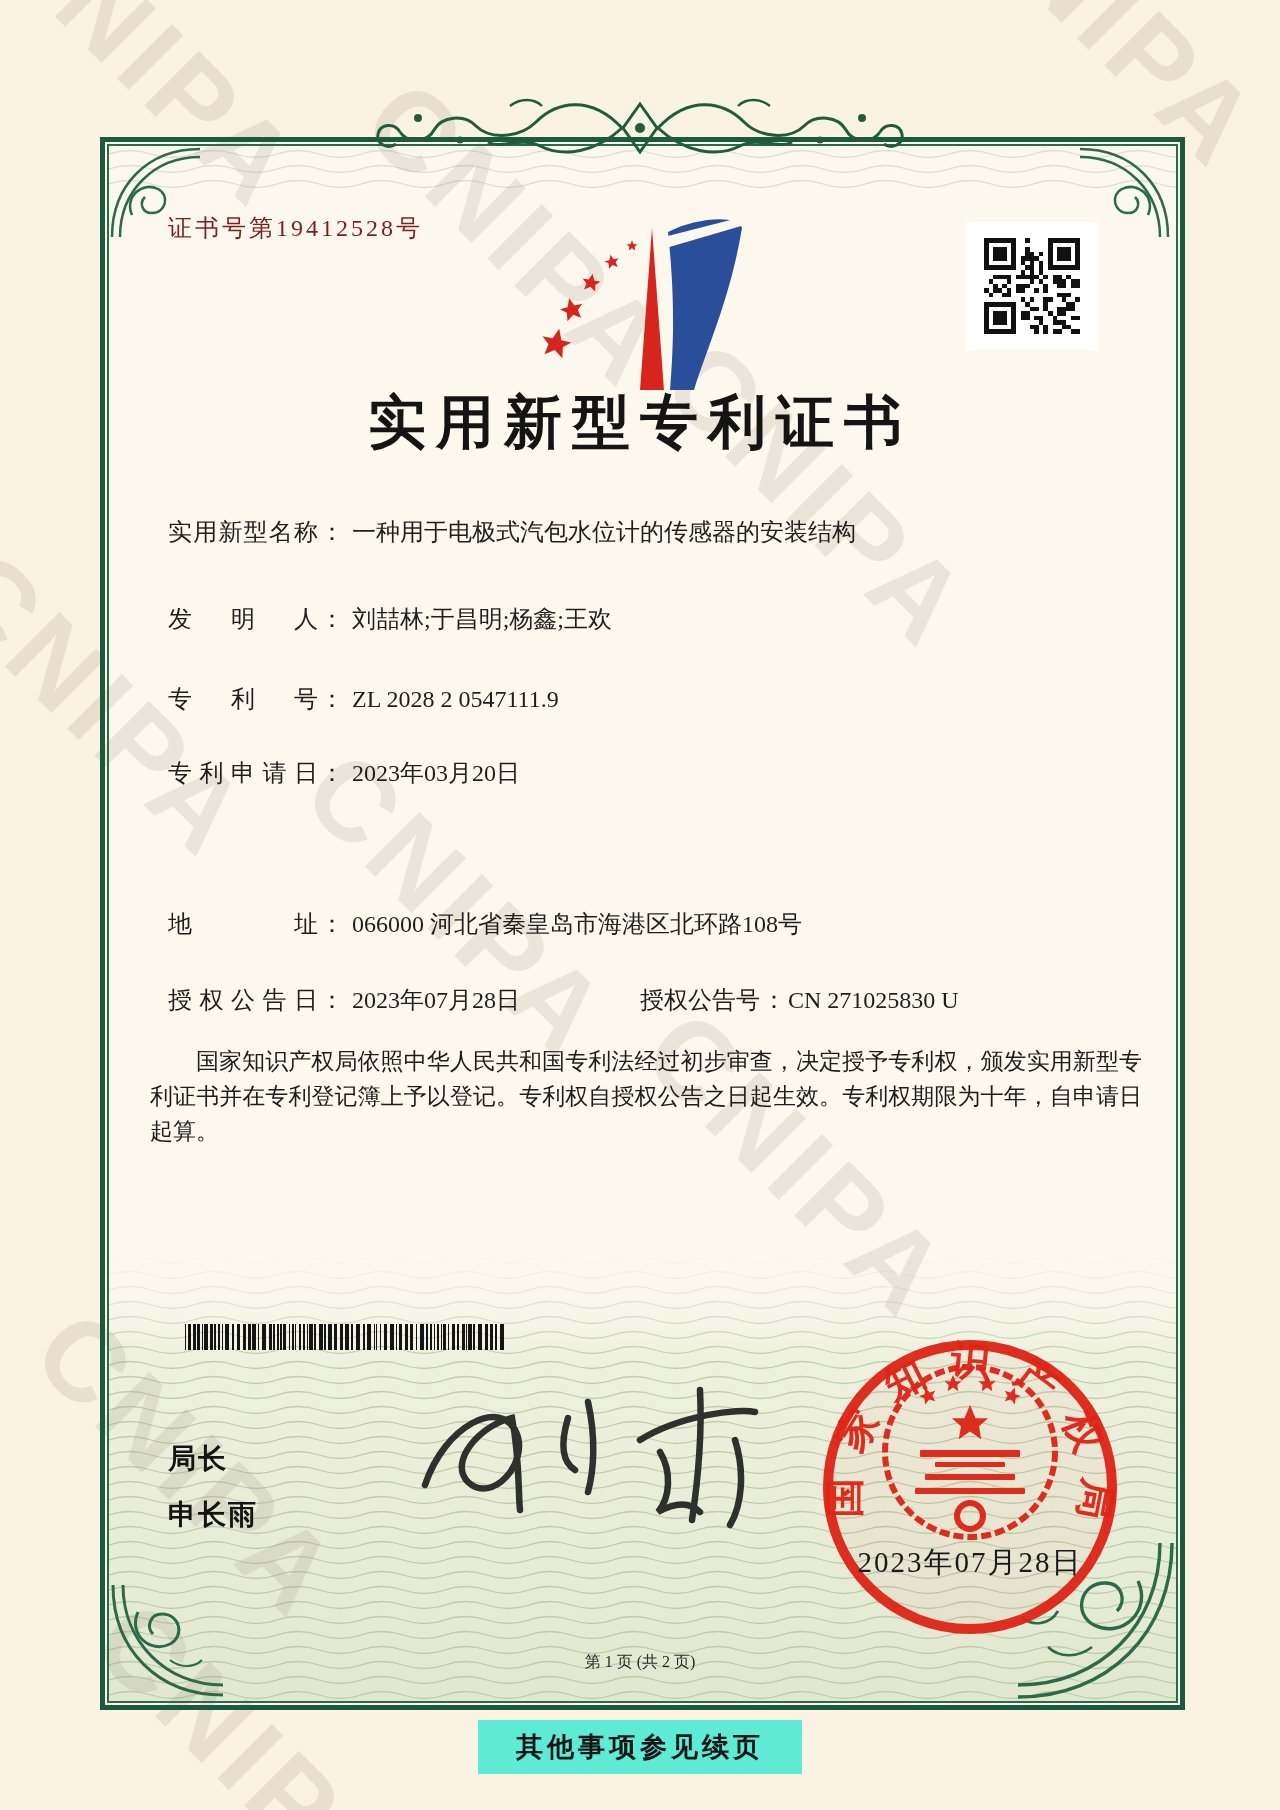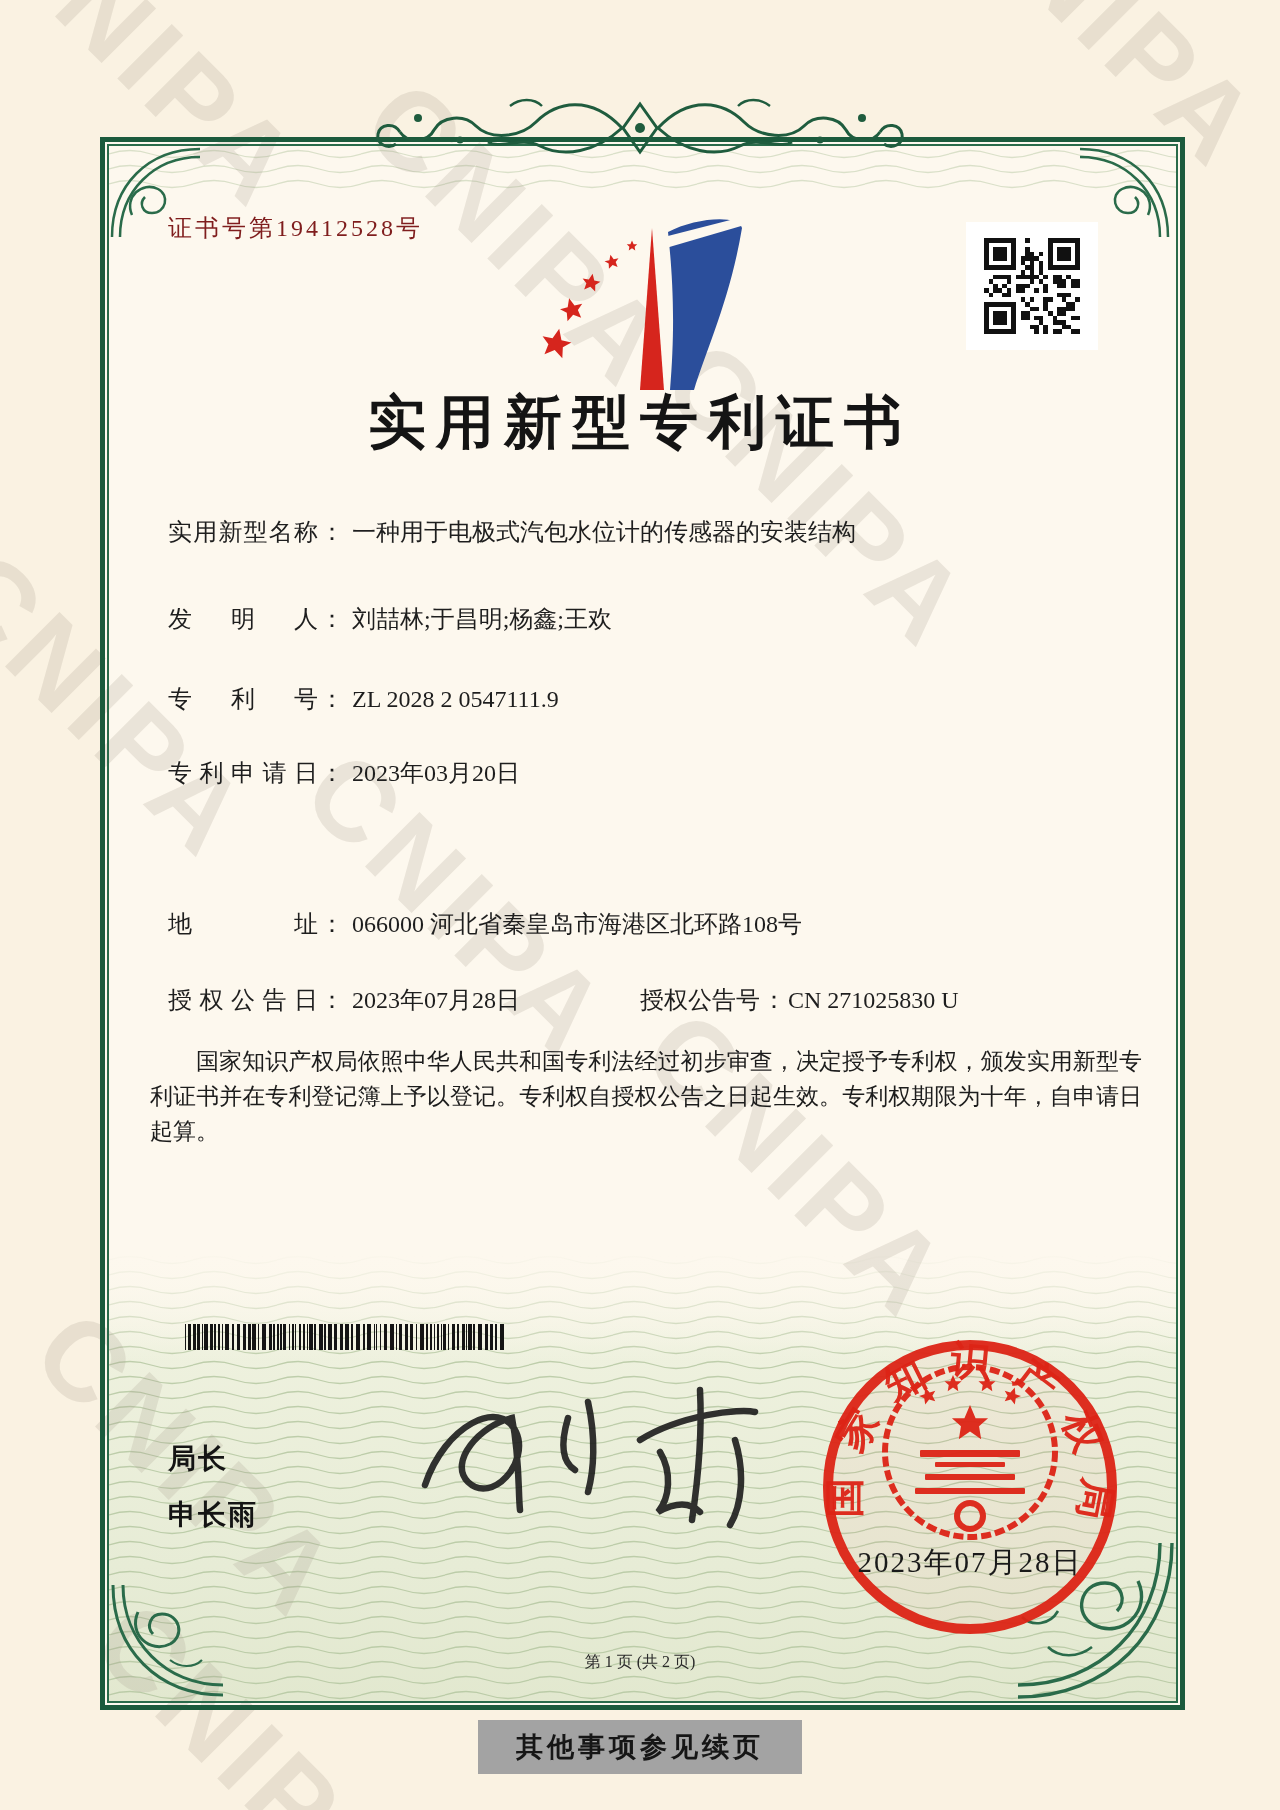--- a/index.html
+++ b/index.html
@@ -56,21 +56,21 @@
              font-weight:bold;font-size:28px;color:#141414;letter-spacing:2px;}
   .sig-name{position:absolute;left:168px;top:1496px;z-index:6;font-family:Liberation Sans, sans-serif;
             font-weight:bold;font-size:28px;color:#141414;letter-spacing:2px;}
   .sig-script{position:absolute;left:395px;top:1360px;z-index:6;}
 
   
   .seal{position:absolute;left:820px;top:1334px;z-index:7;}
 
   
   .page-info{position:absolute;left:0;top:1652px;width:100%;text-align:center;z-index:6;font-size:16px;color:#2a2a2a;}
-  .cont-box{position:absolute;left:478px;top:1720px;width:324px;height:54px;background:#a3a3a3;z-index:6;
+  .cont-box{position:absolute;left:478px;top:1720px;width:324px;height:54px;background:#5eead4;z-index:6;
             text-align:center;line-height:54px;font-size:27px;font-weight:700;letter-spacing:4px;color:#161616;}
 
   .ornament-top{position:absolute;left:360px;top:76px;z-index:6;}
 </style>
 </head>
 <body>
 
 <div id="page">
 
   <div class="inner-bg"></div>

